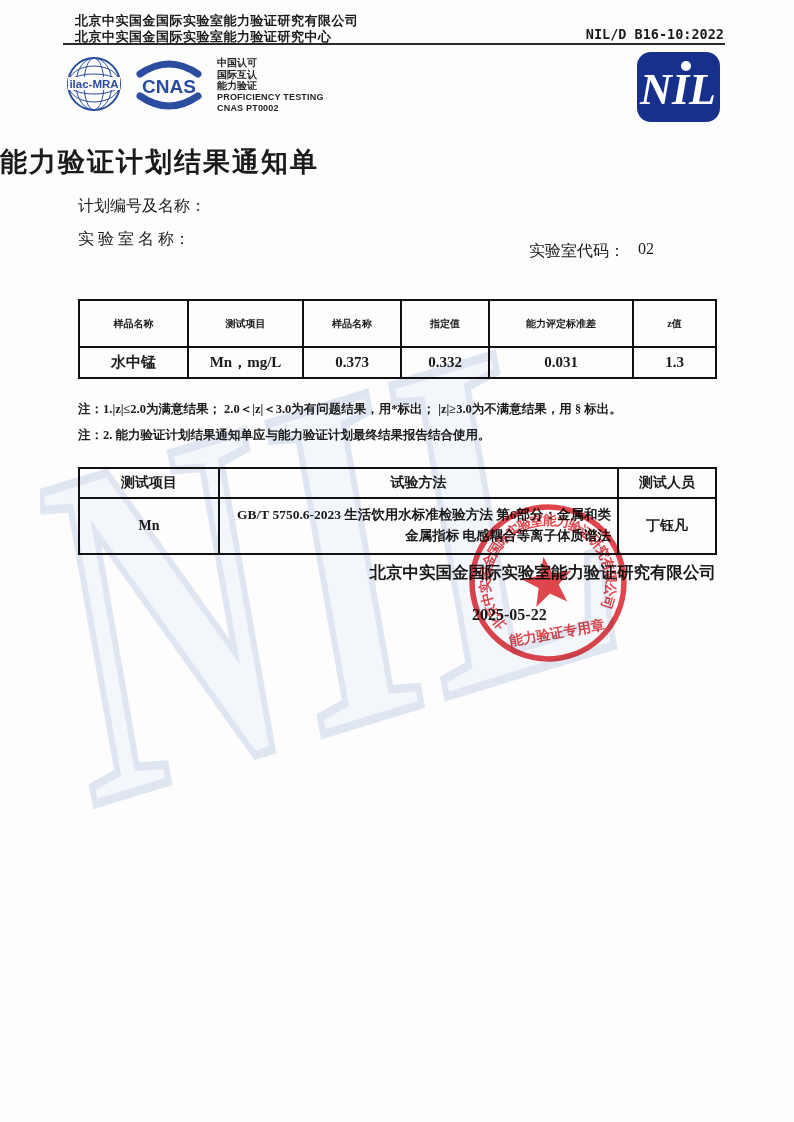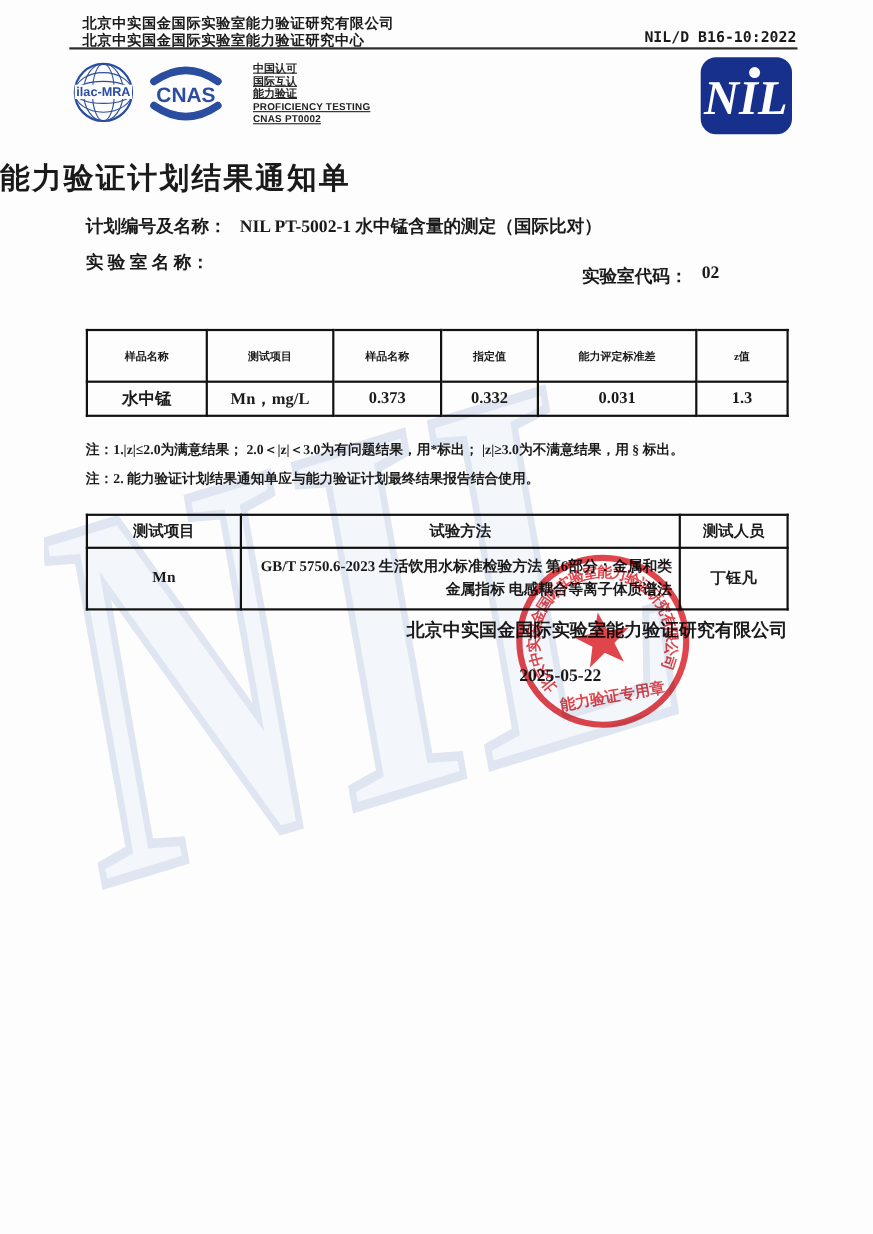--- a/index.html
+++ b/index.html
@@ -7,27 +7,27 @@
     position:relative;width:794px;height:1122px;margin:0 auto;
     background:#fdfdfd;overflow:hidden;
     font-family:"Liberation Serif","DejaVu Serif",serif;color:#1a1a1a;
   }
   .abs{position:absolute;}
   
   .hdr-line{left:75px;font-size:13px;font-weight:bold;letter-spacing:.5px;}
   .doc-number{right:70px;top:26px;font-size:13.5px;font-weight:bold;font-family:"DejaVu Sans Mono","Liberation Mono",monospace;}
   .hdr-rule{left:63px;top:43px;width:662px;height:2px;background:#2b2b2b;}
   
-  .acc-text{left:230px;top:57px;font-size:10px;line-height:11.5px;font-weight:bold;color:#222;
-    font-family:"Liberation Sans","DejaVu Sans",sans-serif;text-decoration:underline;}
+  .acc-text{left:217px;top:57px;font-size:10px;line-height:11.5px;font-weight:bold;color:#222;
+    font-family:"Liberation Sans","DejaVu Sans",sans-serif;}
   .acc-text .en{font-size:9px;letter-spacing:.2px;}
   
   .title{left:0;top:144px;width:100%;font-size:27px;font-weight:bold;letter-spacing:2px;}
   
-  .info{font-size:16px;font-weight:bold;}
+  .info{font-size:16px;font-weight:normal;}
   
   table{border-collapse:collapse;table-layout:fixed;background:transparent;}
   td,th{border:2px solid #111;font-weight:bold;text-align:center;vertical-align:middle;padding:0;background:transparent;}
   .t1 th{font-size:10px;height:45px;}
   .t1 td{font-size:15px;height:29px;margin-left:48px;}
   .t2 th{font-size:14px;height:28px;}
   .t2 td{font-size:14px;height:50px;}
   .t2 td.method{ text-align:right;font-size:13.5px;line-height:1.55;padding:2px 6px;}
   .note{left:78px;width:660px;font-size:12.5px;font-weight:bold;white-space:nowrap;}
   
@@ -80,21 +80,20 @@
   <div class="abs content nil-logo">
     <svg width="83" height="70" viewBox="0 0 83 70">
       <text x="41" y="52" text-anchor="middle" font-size="44" font-weight="bold" font-style="italic" font-family="Liberation Serif, DejaVu Serif, serif" fill="#ffffff">NIL</text>
       <circle cx="49" cy="14" r="5" fill="#ffffff"></circle>
     </svg>
   </div>
 
   <div class="abs content title">能力验证计划结果通知单</div>
 
   <div class="abs content info" style="left:78px;top:196px">计划编号及名称：</div>
-  <div class="abs content info" style="left:218px;top:196px">NIL PT-5002-1 水中锰含量的测定（国际比对）</div>
 
   <div class="abs content info" style="left:78px;top:229px">实 验 室 名 称：</div>
   <div class="abs content info" style="left:529px;top:241px">实验室代码：</div>
   <div class="abs content info" style="left:638px;top:240px">02</div>
 
   <table class="abs content t1" style="left:78px;top:299px;width:637px">
     <colgroup>
         <col style="width:109px">
         <col style="width:115px">
         <col style="width:98px">

